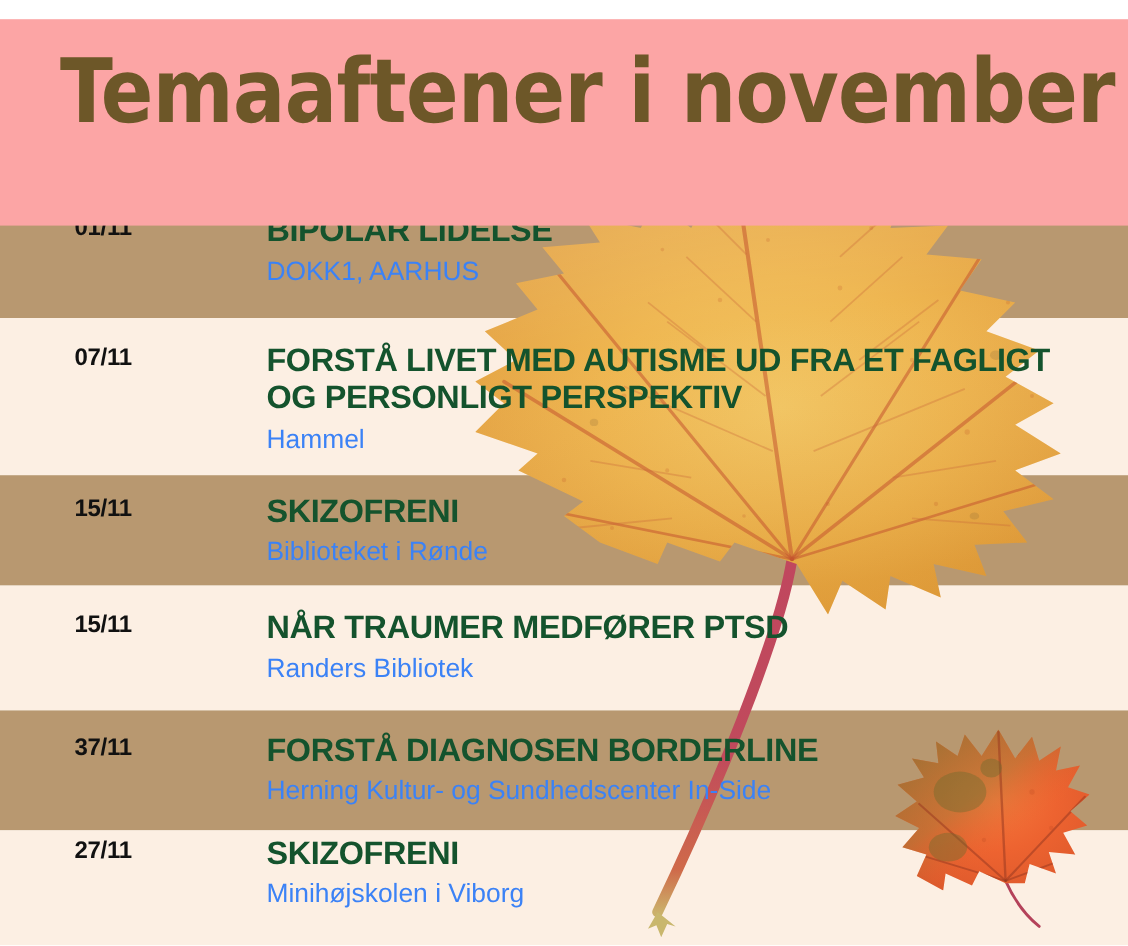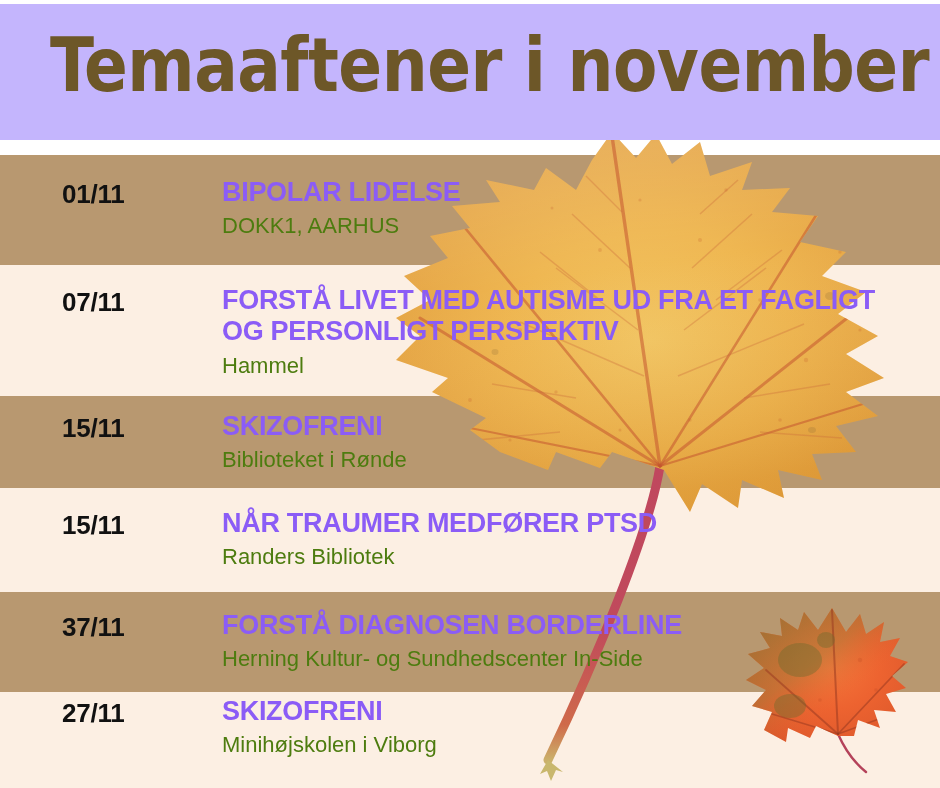--- a/index.html
+++ b/index.html
@@ -14,24 +14,24 @@
     position: relative;
     width: 940px;
     height: 788px;
     overflow: hidden;
     background: #ffffff;
   }
 
   
   #header {
     position: absolute;
-    left: 0; top: 4px;
-    width: 940px;
-    height: 136px;
-    background: #c4b5fd;
+    left: 0; top: 16px;
+    width: 940px;
+    height: 172px;
+    background: #fca5a5;
     z-index: 4;
   }
   #poster-title {
     position: absolute;
     left: 50px;
     top: 22px;
     font-family: "DejaVu Sans Condensed", "Liberation Sans Narrow", "Liberation Sans", sans-serif;
     font-size: 74px;
     font-weight: 700;
     letter-spacing: -0.5px;
@@ -80,46 +80,46 @@
     position: absolute;
     left: 0;
     width: 940px;
     display: block;
   }
   .row-date {
     position: absolute;
     left: 62px;
     top: 0;
     width: 150px;
-    font-size: 26px;
+    font-size: 20px;
     font-weight: 700;
     color: #111111;
     letter-spacing: -0.2px;
     font-family: "Liberation Sans", sans-serif;
   }
   .row-body {
     position: absolute;
     left: 222px;
     top: 0;
     width: 700px;
   }
   .row-title {
     font-size: 27px;
     font-weight: 700;
-    color: #8b5cf6;
+    color: #14532d;
     letter-spacing: -0.3px;
     line-height: 1.16;
     margin: 0;
     font-family: "Liberation Sans", sans-serif;
     text-transform: uppercase;
   }
   .row-venue {
     font-size: 22px;
     font-weight: 400;
-    color: #4d7c0f;
+    color: #3b82f6;
     line-height: 1.2;
     margin: 5px 0 0 0;
     font-family: "Liberation Sans", sans-serif;
   }
 </style>
 </head>
 <body>
 
 <div id="poster">
 

